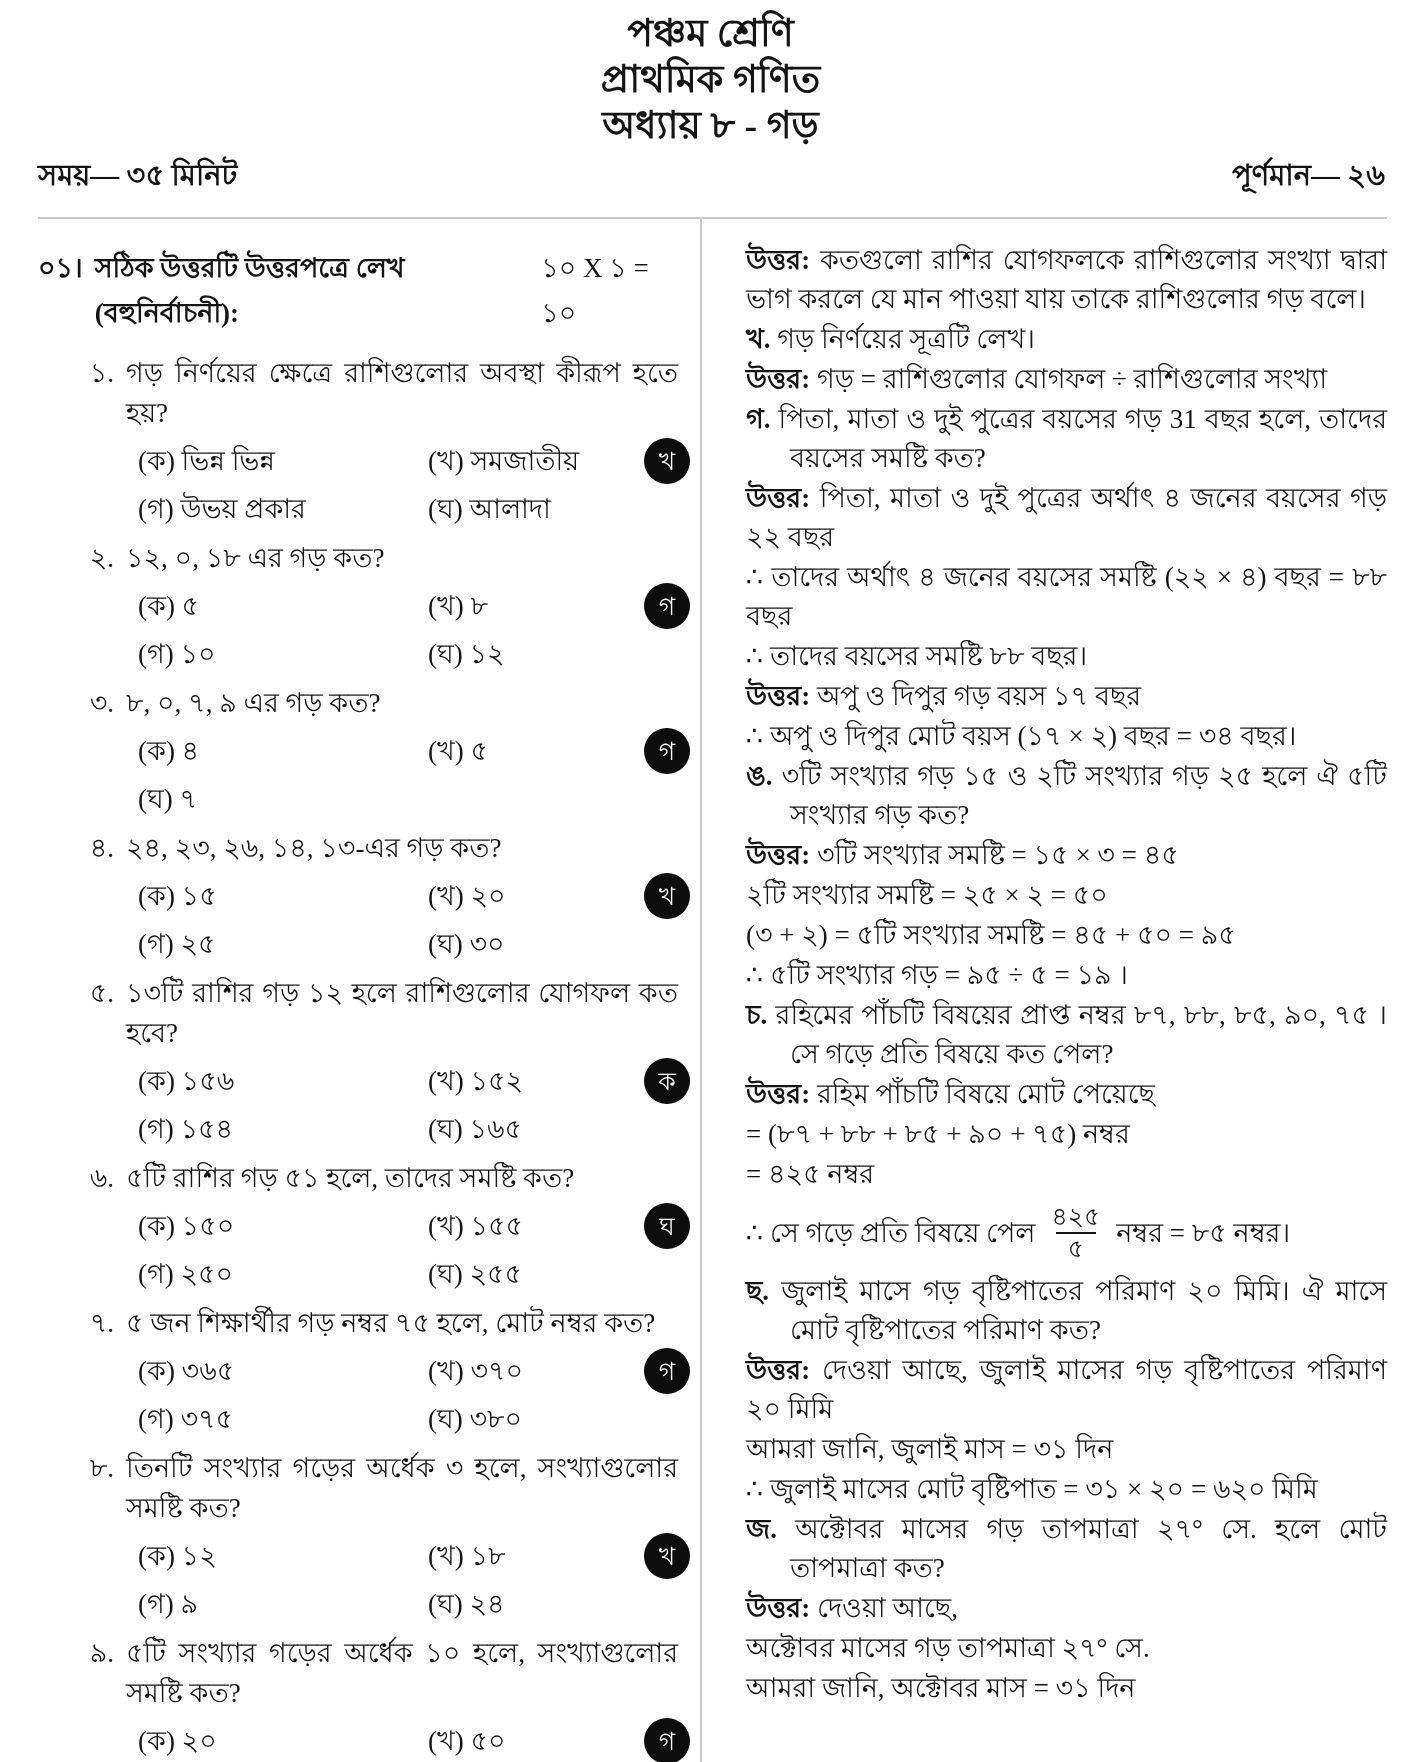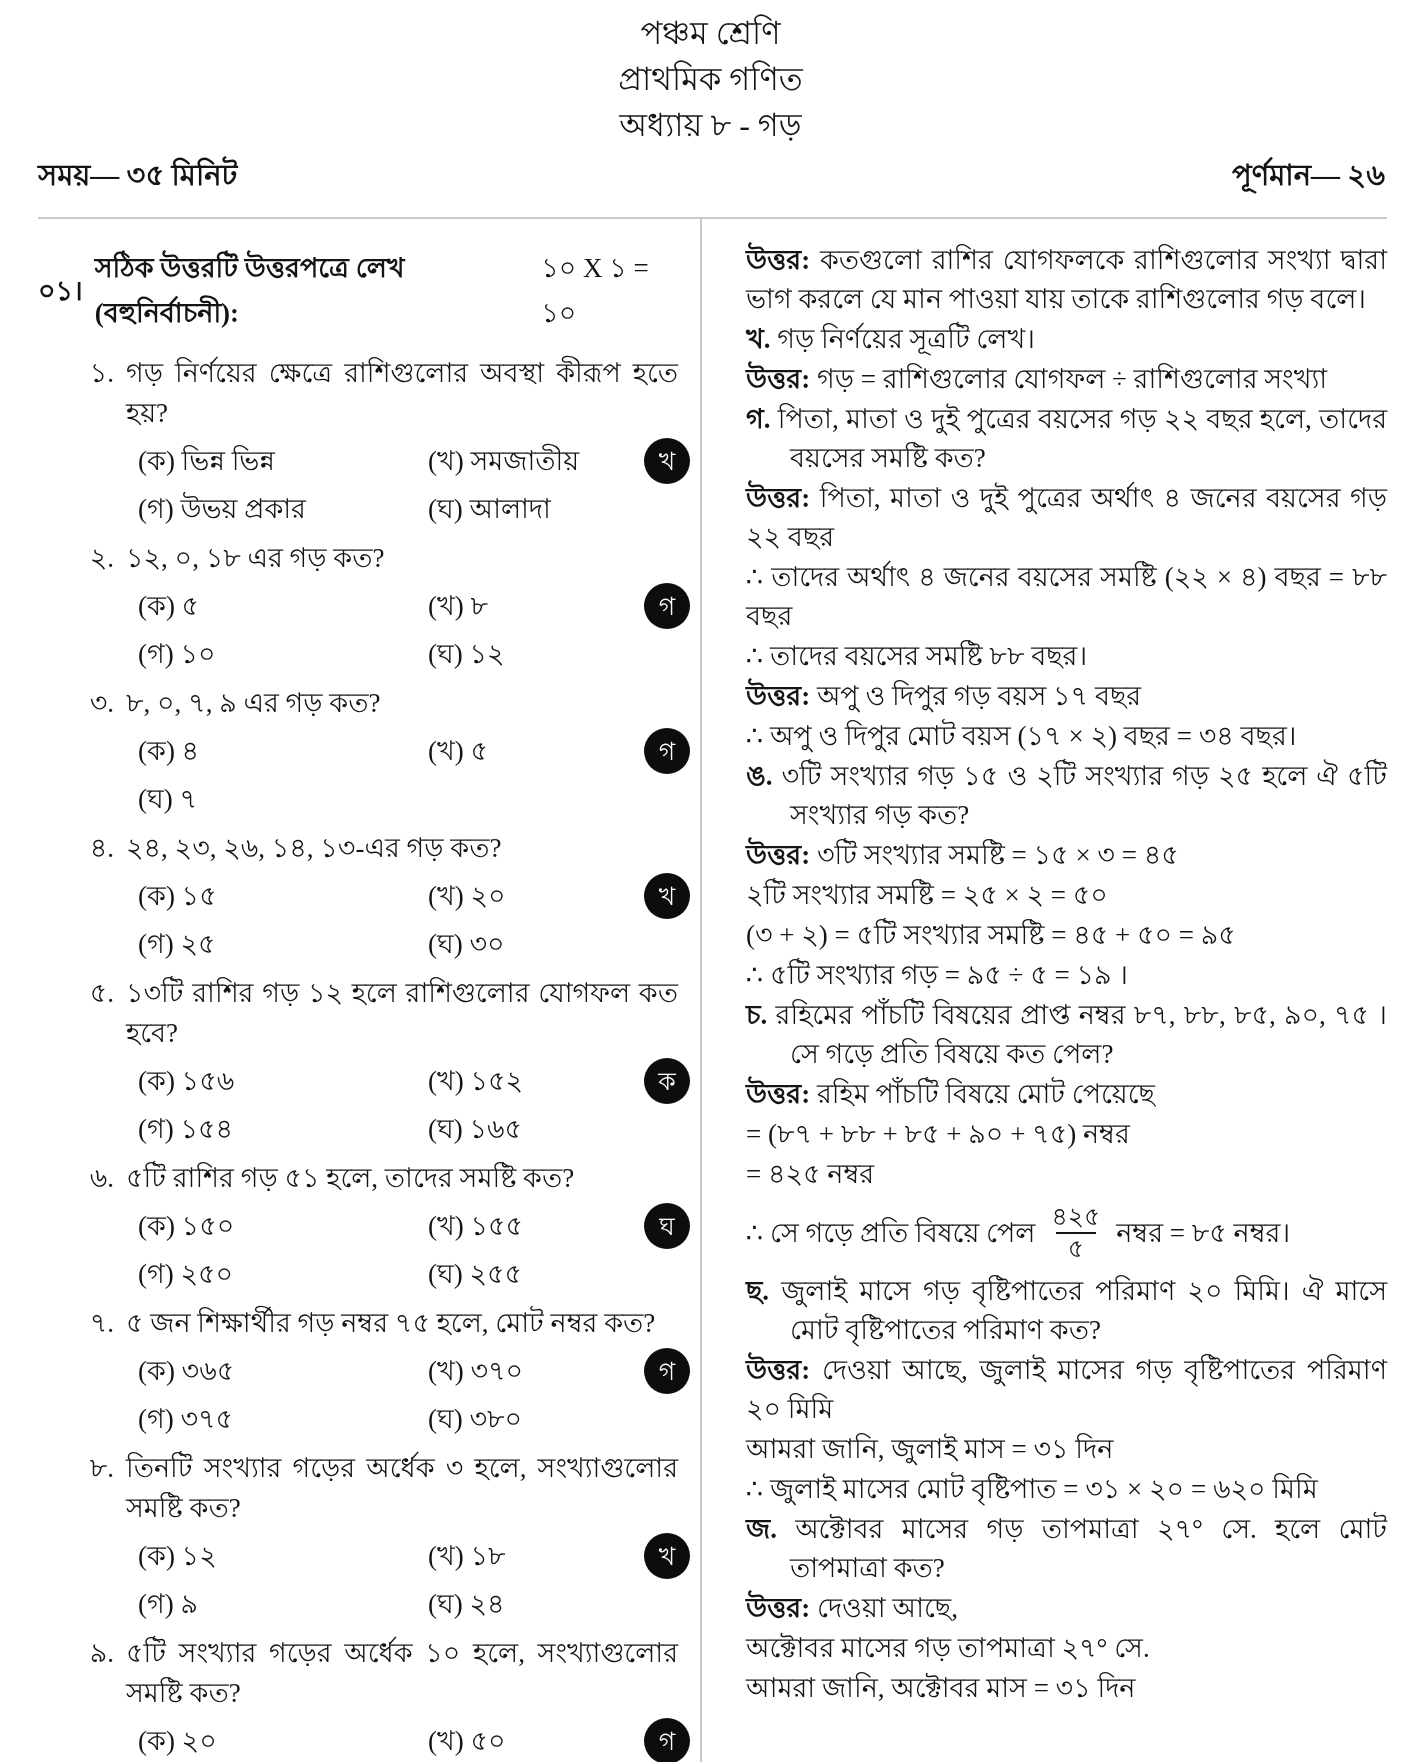--- a/index.html
+++ b/index.html
@@ -8,38 +8,38 @@
     position: relative;
     width: 1421px;
     height: 1762px;
     background: #ffffff;
     color: #141414;
     font-family: "Liberation Serif", "DejaVu Sans", serif;
     overflow: hidden;
   }
   
   .hdr { text-align: center; padding-top: 10px; }
-  .hdr-line { font-size: 32px; line-height: 46px; font-weight: 400; }
+  .hdr-line { font-size: 38px; line-height: 46px; font-weight: 700; }
   .meta {
     display: flex; justify-content: space-between;
     padding: 4px 36px 0 38px;
     font-size: 29px; font-weight: 600;
   }
   .rule {
     margin: 16px 0 0 38px;
     width: 1349px;
     border-top: 2px solid #c9c9c9;
   }
   
   .columns { display: flex; align-items: stretch; padding-left: 38px; height: 1554px; }
   .col-left  { width: 662px; padding-top: 28px; position: relative; }
   .divider   { width: 2px; background: #c9c9c9; }
   .col-right { flex: 1; padding: 22px 34px 0 44px; }
   
-  .sec-head { display: flex; align-items: center; font-size: 27px; font-weight: 700; margin-bottom: 16px; }
+  .sec-head { display: flex; align-items: flex-start; font-size: 27px; font-weight: 700; margin-bottom: 16px; }
   .sec-no { margin-right: 12px; }
   .sec-marks { margin-left: auto; font-weight: 400; padding-right: 14px; }
   
   .q { position: relative; margin-bottom: 10px; font-size: 27px; }
   .q-row { padding-left: 88px; text-indent: -58px; line-height: 40px; text-align: justify; padding-right: 22px; }
   .q-no { display: inline-block; width: 46px; text-indent: 0; text-align: right; margin-right: 12px; }
   .opts {
     position: relative;
     display: grid;
     grid-template-columns: 290px 1fr;
@@ -192,21 +192,21 @@
 
     </div>
 
     <div class="divider"></div>
 
     <div class="col-right">
 
       <div class="p"><span class="lbl">উত্তর:</span> <span>কতগুলো রাশির যোগফলকে রাশিগুলোর সংখ্যা দ্বারা ভাগ করলে যে মান পাওয়া যায় তাকে রাশিগুলোর গড় বলে।</span></div>
       <div class="p hang"><span class="lbl">খ.</span> <span>গড় নির্ণয়ের সূত্রটি লেখ।</span></div>
       <div class="p"><span class="lbl">উত্তর:</span> <span>গড় = রাশিগুলোর যোগফল ÷ রাশিগুলোর সংখ্যা</span></div>
-      <div class="p hang"><span class="lbl">গ.</span> <span>পিতা, মাতা ও দুই পুত্রের বয়সের গড় ২২ বছর হলে, তাদের বয়সের সমষ্টি কত?</span></div>
+      <div class="p hang"><span class="lbl">গ.</span> <span>পিতা, মাতা ও দুই পুত্রের বয়সের গড় 31 বছর হলে, তাদের বয়সের সমষ্টি কত?</span></div>
       <div class="p"><span class="lbl">উত্তর:</span> <span>পিতা, মাতা ও দুই পুত্রের অর্থাৎ ৪ জনের বয়সের গড় ২২ বছর</span></div>
       <div class="p"><span>∴ তাদের অর্থাৎ ৪ জনের বয়সের সমষ্টি (২২ × ৪) বছর = ৮৮ বছর</span></div>
       <div class="p"><span>∴ তাদের বয়সের সমষ্টি ৮৮ বছর।</span></div>
       <div class="p"><span class="lbl">উত্তর:</span> <span>অপু ও দিপুর গড় বয়স ১৭ বছর</span></div>
       <div class="p"><span>∴ অপু ও দিপুর মোট বয়স (১৭ × ২) বছর = ৩৪ বছর।</span></div>
       <div class="p hang"><span class="lbl">ঙ.</span> <span>৩টি সংখ্যার গড় ১৫ ও ২টি সংখ্যার গড় ২৫ হলে ঐ ৫টি সংখ্যার গড় কত?</span></div>
       <div class="p"><span class="lbl">উত্তর:</span> <span>৩টি সংখ্যার সমষ্টি = ১৫ × ৩ = ৪৫</span></div>
       <div class="p"><span>২টি সংখ্যার সমষ্টি = ২৫ × ২ = ৫০</span></div>
       <div class="p"><span>(৩ + ২) = ৫টি সংখ্যার সমষ্টি = ৪৫ + ৫০ = ৯৫</span></div>
       <div class="p"><span>∴ ৫টি সংখ্যার গড় = ৯৫ ÷ ৫ = ১৯ ।</span></div>

